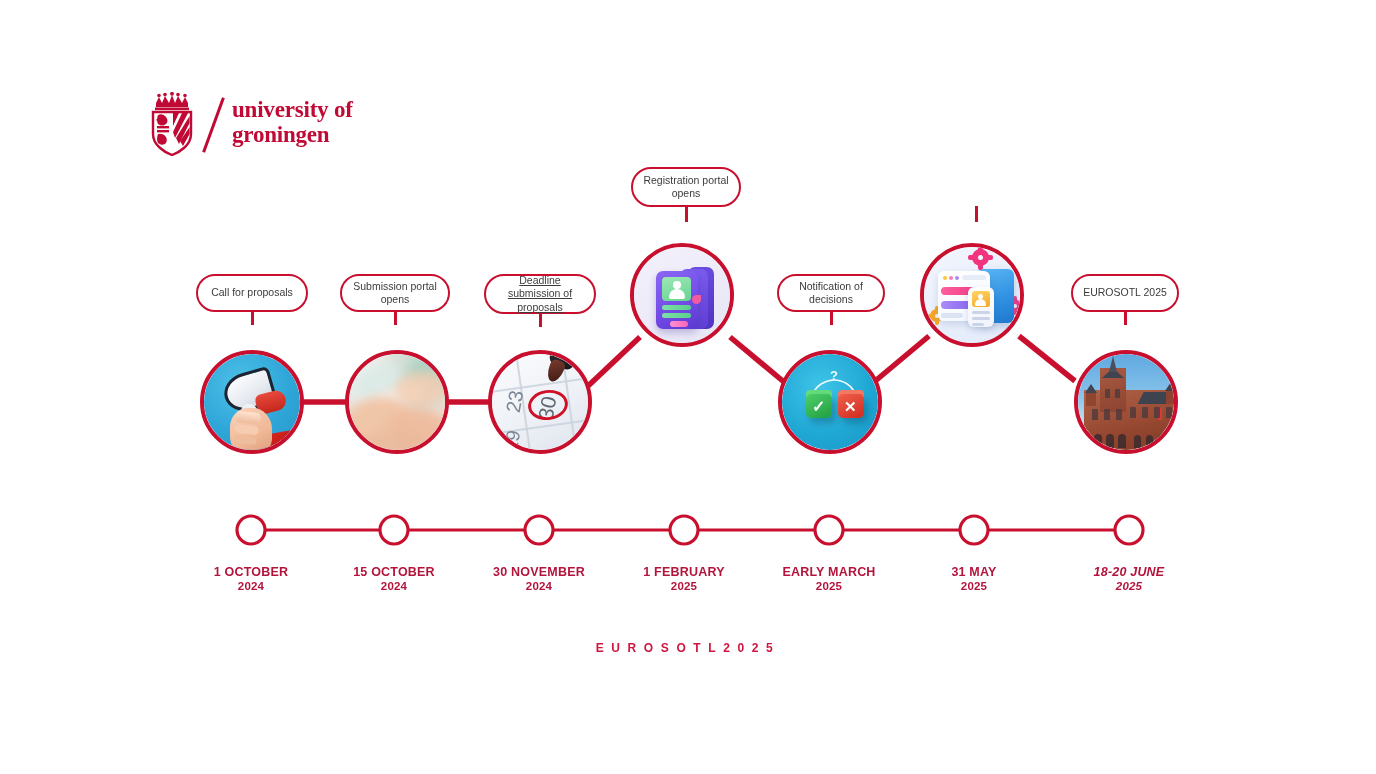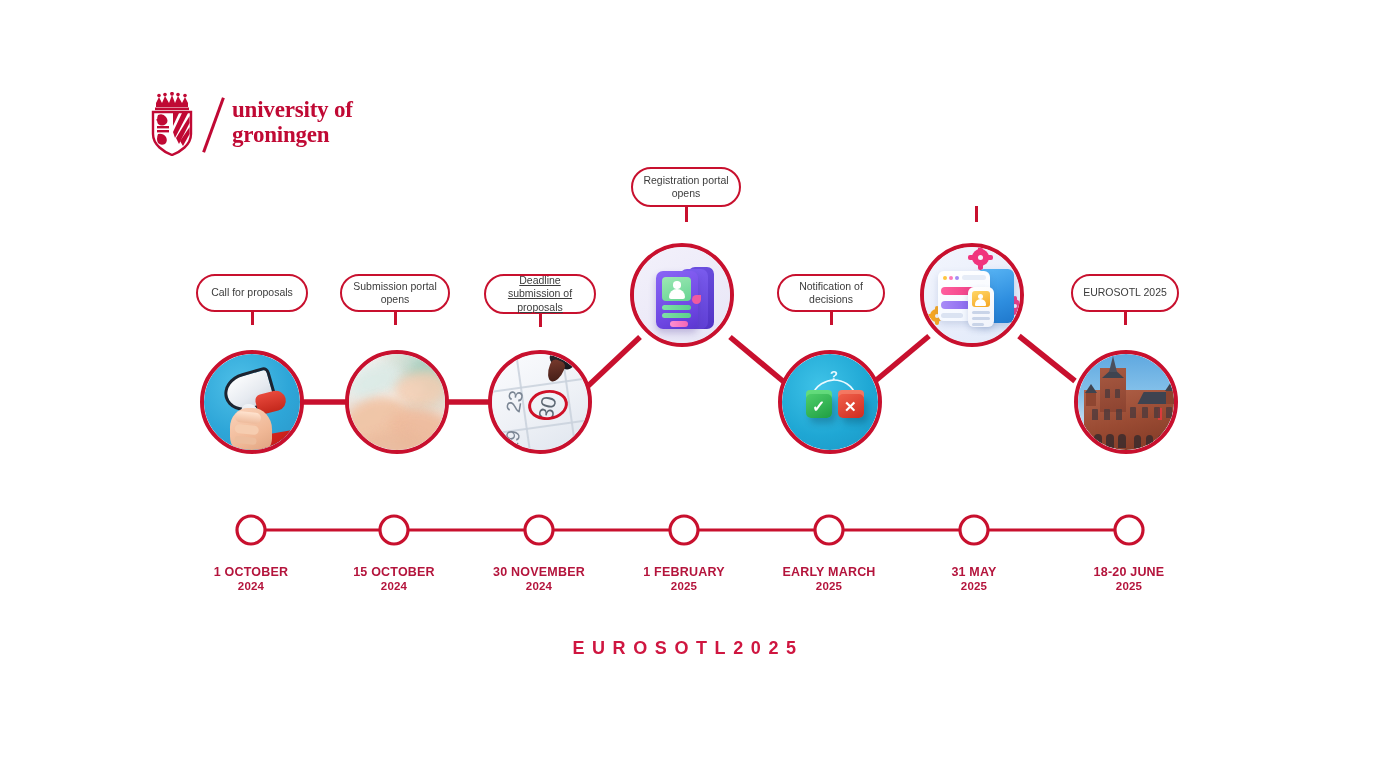--- a/index.html
+++ b/index.html
@@ -244,21 +244,21 @@
   .tl-date {
     position: absolute; text-align: center; width: 180px;
     color: #b4143c; font-weight: bold; font-size: 12.5px; line-height: 13.5px;
     letter-spacing: .2px;
   }
   .tl-date .yr { display: block; font-size: 11.5px; }
 
   
   #footer { position: absolute; left: 0; top: 638px; width: 1376px; text-align: center; }
   #footer .f1 {
-    color: #cf1640; font-weight: bold; font-size: 18px;
+    color: #cf1640; font-weight: bold; font-size: 12px;
     letter-spacing: 7.6px; line-height: 21px;
   }
   #footer .f2 {
     color: #cf1640; font-weight: bold; font-size: 16.5px;
     letter-spacing: 7.6px; line-height: 21px;
   }
   #footer .f3 {
     color: #6aa8d8; font-weight: bold; font-size: 11.5px;
     letter-spacing: 5.4px; line-height: 19px;
   }
@@ -508,21 +508,21 @@
     <span class="yr">2025</span>
   </div>
   <div class="tl-date" style="left:739px; top:566px;">
     <span>EARLY MARCH</span>
     <span class="yr">2025</span>
   </div>
   <div class="tl-date" style="left:884px; top:566px;">
     <span>31 MAY</span>
     <span class="yr">2025</span>
   </div>
-  <div class="tl-date" style="left:1039px; top:566px;">
+  <div class="tl-date" style="left:1039px; top:566px;font-style:italic;">
     <span>18-20 JUNE</span>
     <span class="yr">2025</span>
   </div>
 
   <div id="footer">
     <div class="f1">EUROSOTL2025</div>
   </div>
 
 </div>
 

